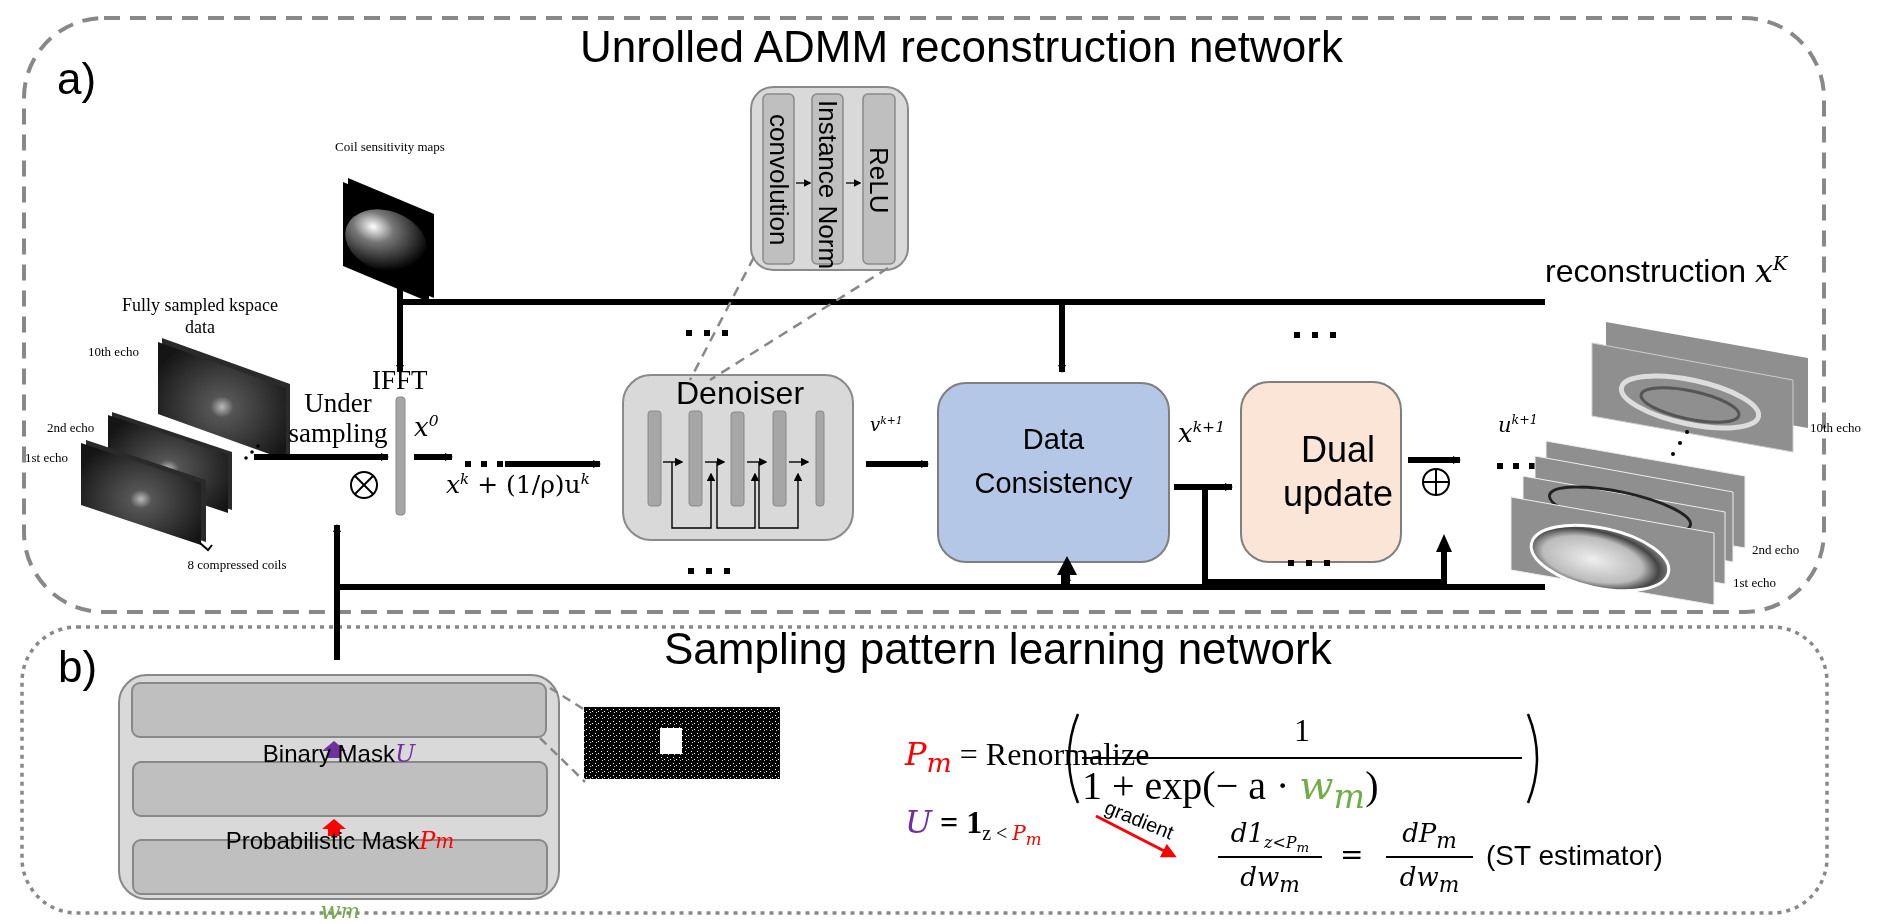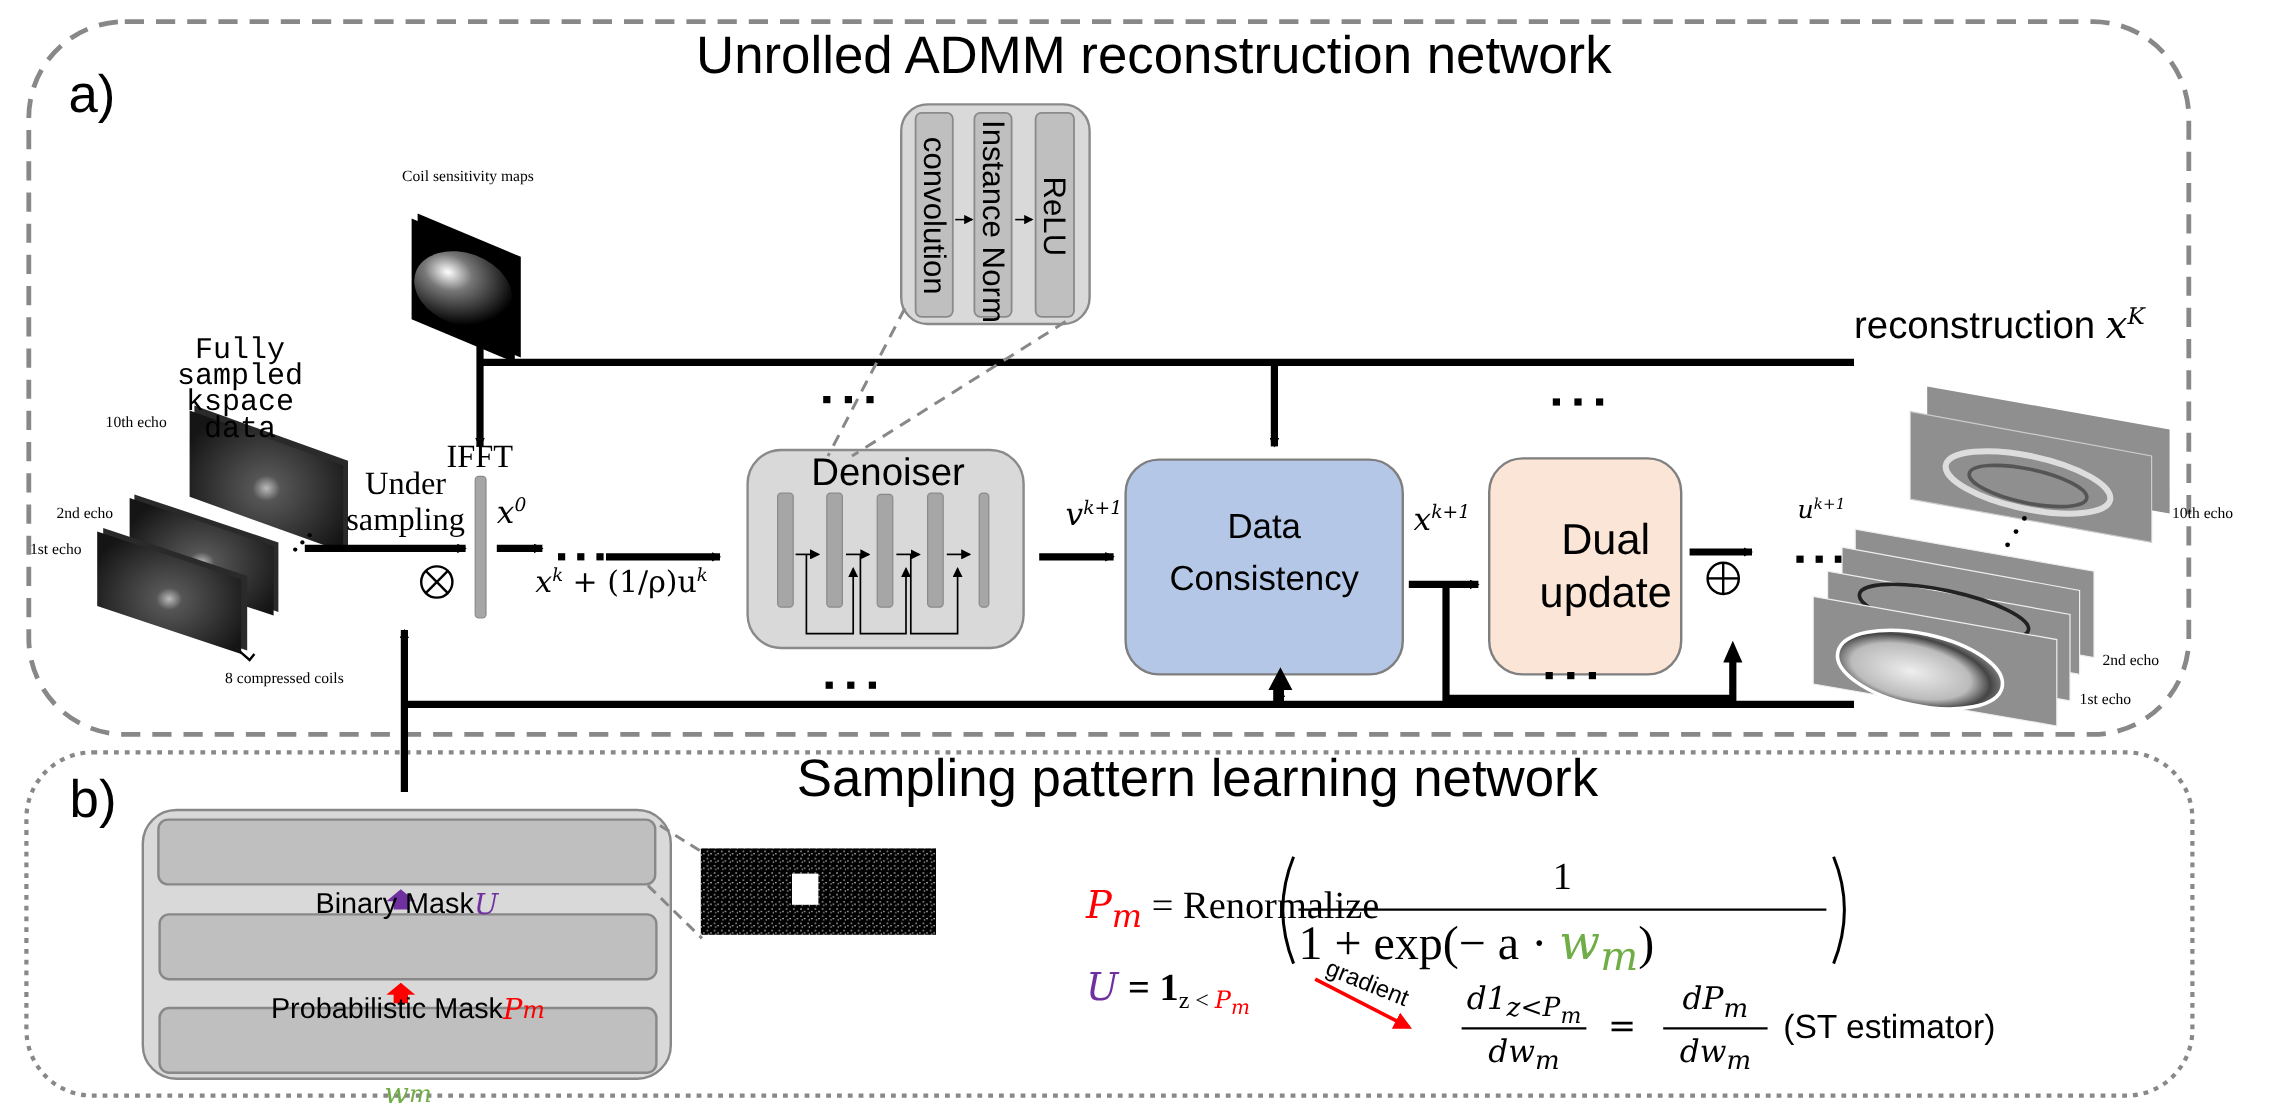--- a/index.html
+++ b/index.html
@@ -6,21 +6,21 @@
   body{width:1897px;height:924px;position:relative;overflow:hidden;font-family:"Liberation Sans",sans-serif;color:#000;}
   .abs{position:absolute;}
   .serif{font-family:"DejaVu Serif","Liberation Serif",serif;}
   .lserif{font-family:"Liberation Serif",serif;}
   .math{font-family:"DejaVu Serif","Liberation Serif",serif;font-style:italic;}
   svg.diagram{position:absolute;left:0;top:0;}
   .box-label{position:absolute;display:flex;align-items:center;justify-content:center;text-align:center;}
   .title{font-size:44px;white-space:nowrap;}
   .panel-letter{font-size:44px;}
   .small-serif{font-family:"Liberation Serif",serif;font-size:13px;text-align:center;line-height:17px;white-space:nowrap;}
-  .med-serif{font-family:Liberation Mono, monospace;font-size:25px;text-align:center;line-height:22px;white-space:nowrap;}
+  .med-serif{font-family:Liberation Serif, serif;font-size:18px;text-align:center;line-height:22px;white-space:nowrap;margin-top:13px;}
   .big-serif{font-family:"Liberation Serif",serif;font-size:27px;line-height:30px;white-space:nowrap;text-align:center;}
   sup{font-size:60%;}
   .layer-text{font-size:24px;white-space:nowrap;margin-top:44px;}
   .vert{writing-mode:vertical-rl;font-size:26px;white-space:nowrap;}
 </style>
 </head>
 <body>
 
 <svg class="diagram" width="1897" height="924" viewBox="0 0 1897 924">
   <defs>
@@ -244,21 +244,21 @@
 
 <div class="abs math" style="left:414px;top:412px;font-size:26px;"><span>x</span><sup>0</sup></div>
 <div class="abs math" style="left:446px;top:470px;font-size:25px;white-space:nowrap;"><span>x</span><sup>k</sup><span style="font-style:normal"> + (1/ρ)u</span><sup>k</sup></div>
 
 <div class="abs" style="left:676px;top:375px;font-size:32px;">Denoiser</div>
 
 <div class="abs vert" style="left:762px;top:100px;height:160px;display:flex;align-items:center;justify-content:center;width:33px;">convolution</div>
 <div class="abs vert" style="left:811px;top:90px;height:190px;display:flex;align-items:center;justify-content:center;width:33px;">Instance Norm</div>
 <div class="abs vert" style="left:862px;top:100px;height:160px;display:flex;align-items:center;justify-content:center;width:33px;">ReLU</div>
 
-<div class="abs math" style="left:888px;top:414px;font-size:26px;"><span>v</span><sup>k+1</sup></div>
+<div class="abs math" style="left:870px;top:414px;font-size:18px;"><span>v</span><sup>k+1</sup></div>
 
 <div class="box-label" style="left:938px;top:383px;width:231px;height:156px;font-size:29px;line-height:44px;">
     <span style="display:block;width:180px;">Data Consistency</span>
   </div>
 
 <div class="abs math" style="left:1178px;top:418px;font-size:26px;"><span>x</span><sup>k+1</sup></div>
 
 <div class="box-label" style="left:1241px;top:382px;width:160px;height:180px;font-size:36px;line-height:44px;padding-left:17px;">
     <span style="display:block;width:110px;">Dual update</span>
   </div>
@@ -288,18 +288,18 @@
     <sub class="math" style="color:#70ad47">m</sub>
   </div>
 
 <div class="abs lserif" style="left:905px;top:735px;font-size:32px;white-space:nowrap;"><span class="math" style="color:#ff0000">P</span><sub class="math" style="color:#ff0000">m</sub> <span>=</span> <span>Renormalize</span></div>
 <div class="abs lserif" style="left:1082px;top:712px;width:440px;text-align:center;font-size:32px;">1</div>
 <div class="abs lserif" style="left:1082px;top:762px;width:440px;font-size:40px;white-space:nowrap;"><span>1 + exp(− a · </span><span class="math" style="color:#70ad47">w</span><sub class="math" style="color:#70ad47">m</sub><span>)</span></div>
 
 <div class="abs lserif" style="left:905px;top:803px;font-size:32px;white-space:nowrap;"><span class="math" style="color:#7030a0">U</span> <b>= 1</b><sub style="font-size:20px;"><span>z &lt; </span><span class="math" style="color:#ff0000">P</span><sub class="math" style="color:#ff0000">m</sub></sub></div>
 <div class="abs" style="left:1110px;top:796px;font-size:20px;transform:rotate(22deg);transform-origin:left top;white-space:nowrap;">gradient</div>
 
-<div class="abs math" style="left:1218px;top:818px;width:104px;text-align:center;font-size:26px;white-space:nowrap;"><span>d1</span><sub style="font-size:22px;"><span>z&lt;P</span><sub>m</sub></sub></div>
+<div class="abs math" style="left:1218px;top:818px;width:104px;text-align:center;font-size:26px;white-space:nowrap;"><span>d1</span><sub style="font-size:16px;"><span>z&lt;P</span><sub>m</sub></sub></div>
 <div class="abs math" style="left:1218px;top:862px;width:104px;text-align:center;font-size:26px;"><span>dw</span><sub>m</sub></div>
 <div class="abs serif" style="left:1340px;top:838px;font-size:28px;">=</div>
 <div class="abs math" style="left:1386px;top:818px;width:87px;text-align:center;font-size:26px;"><span>dP</span><sub>m</sub></div>
 <div class="abs math" style="left:1386px;top:862px;width:87px;text-align:center;font-size:26px;"><span>dw</span><sub>m</sub></div>
 <div class="abs" style="left:1486px;top:840px;font-size:28px;white-space:nowrap;">(ST estimator)</div>
 
 </body></html>

